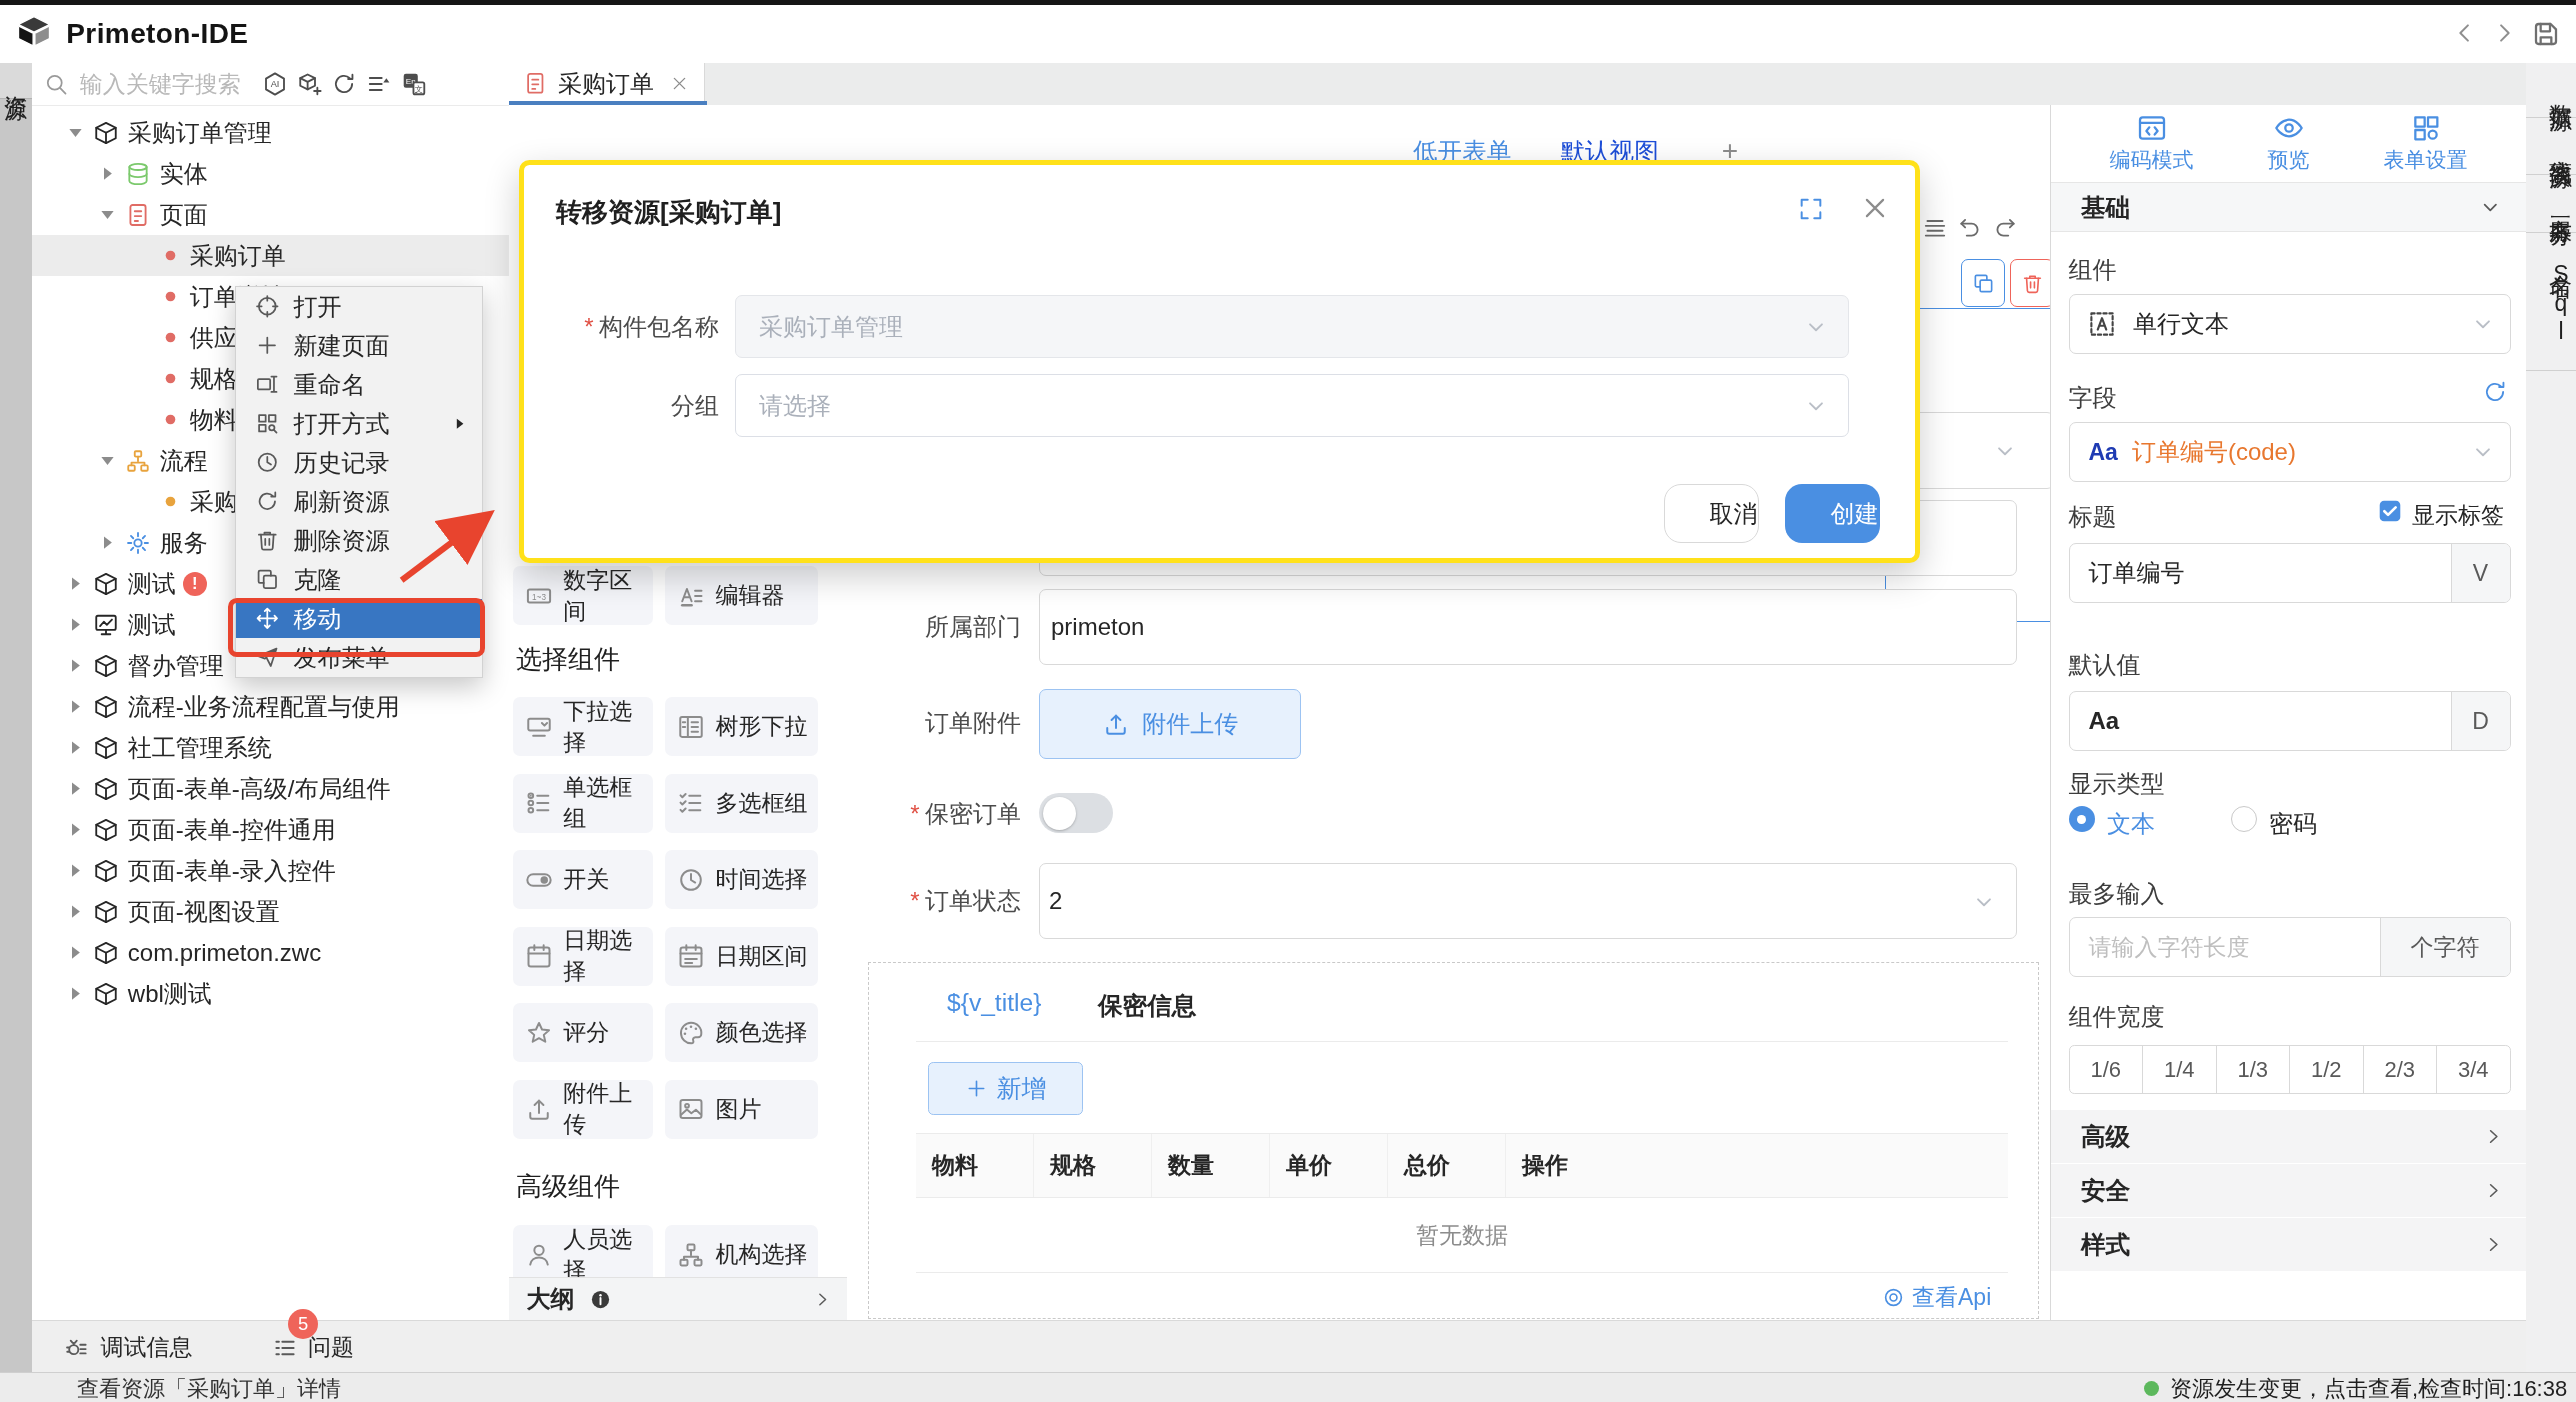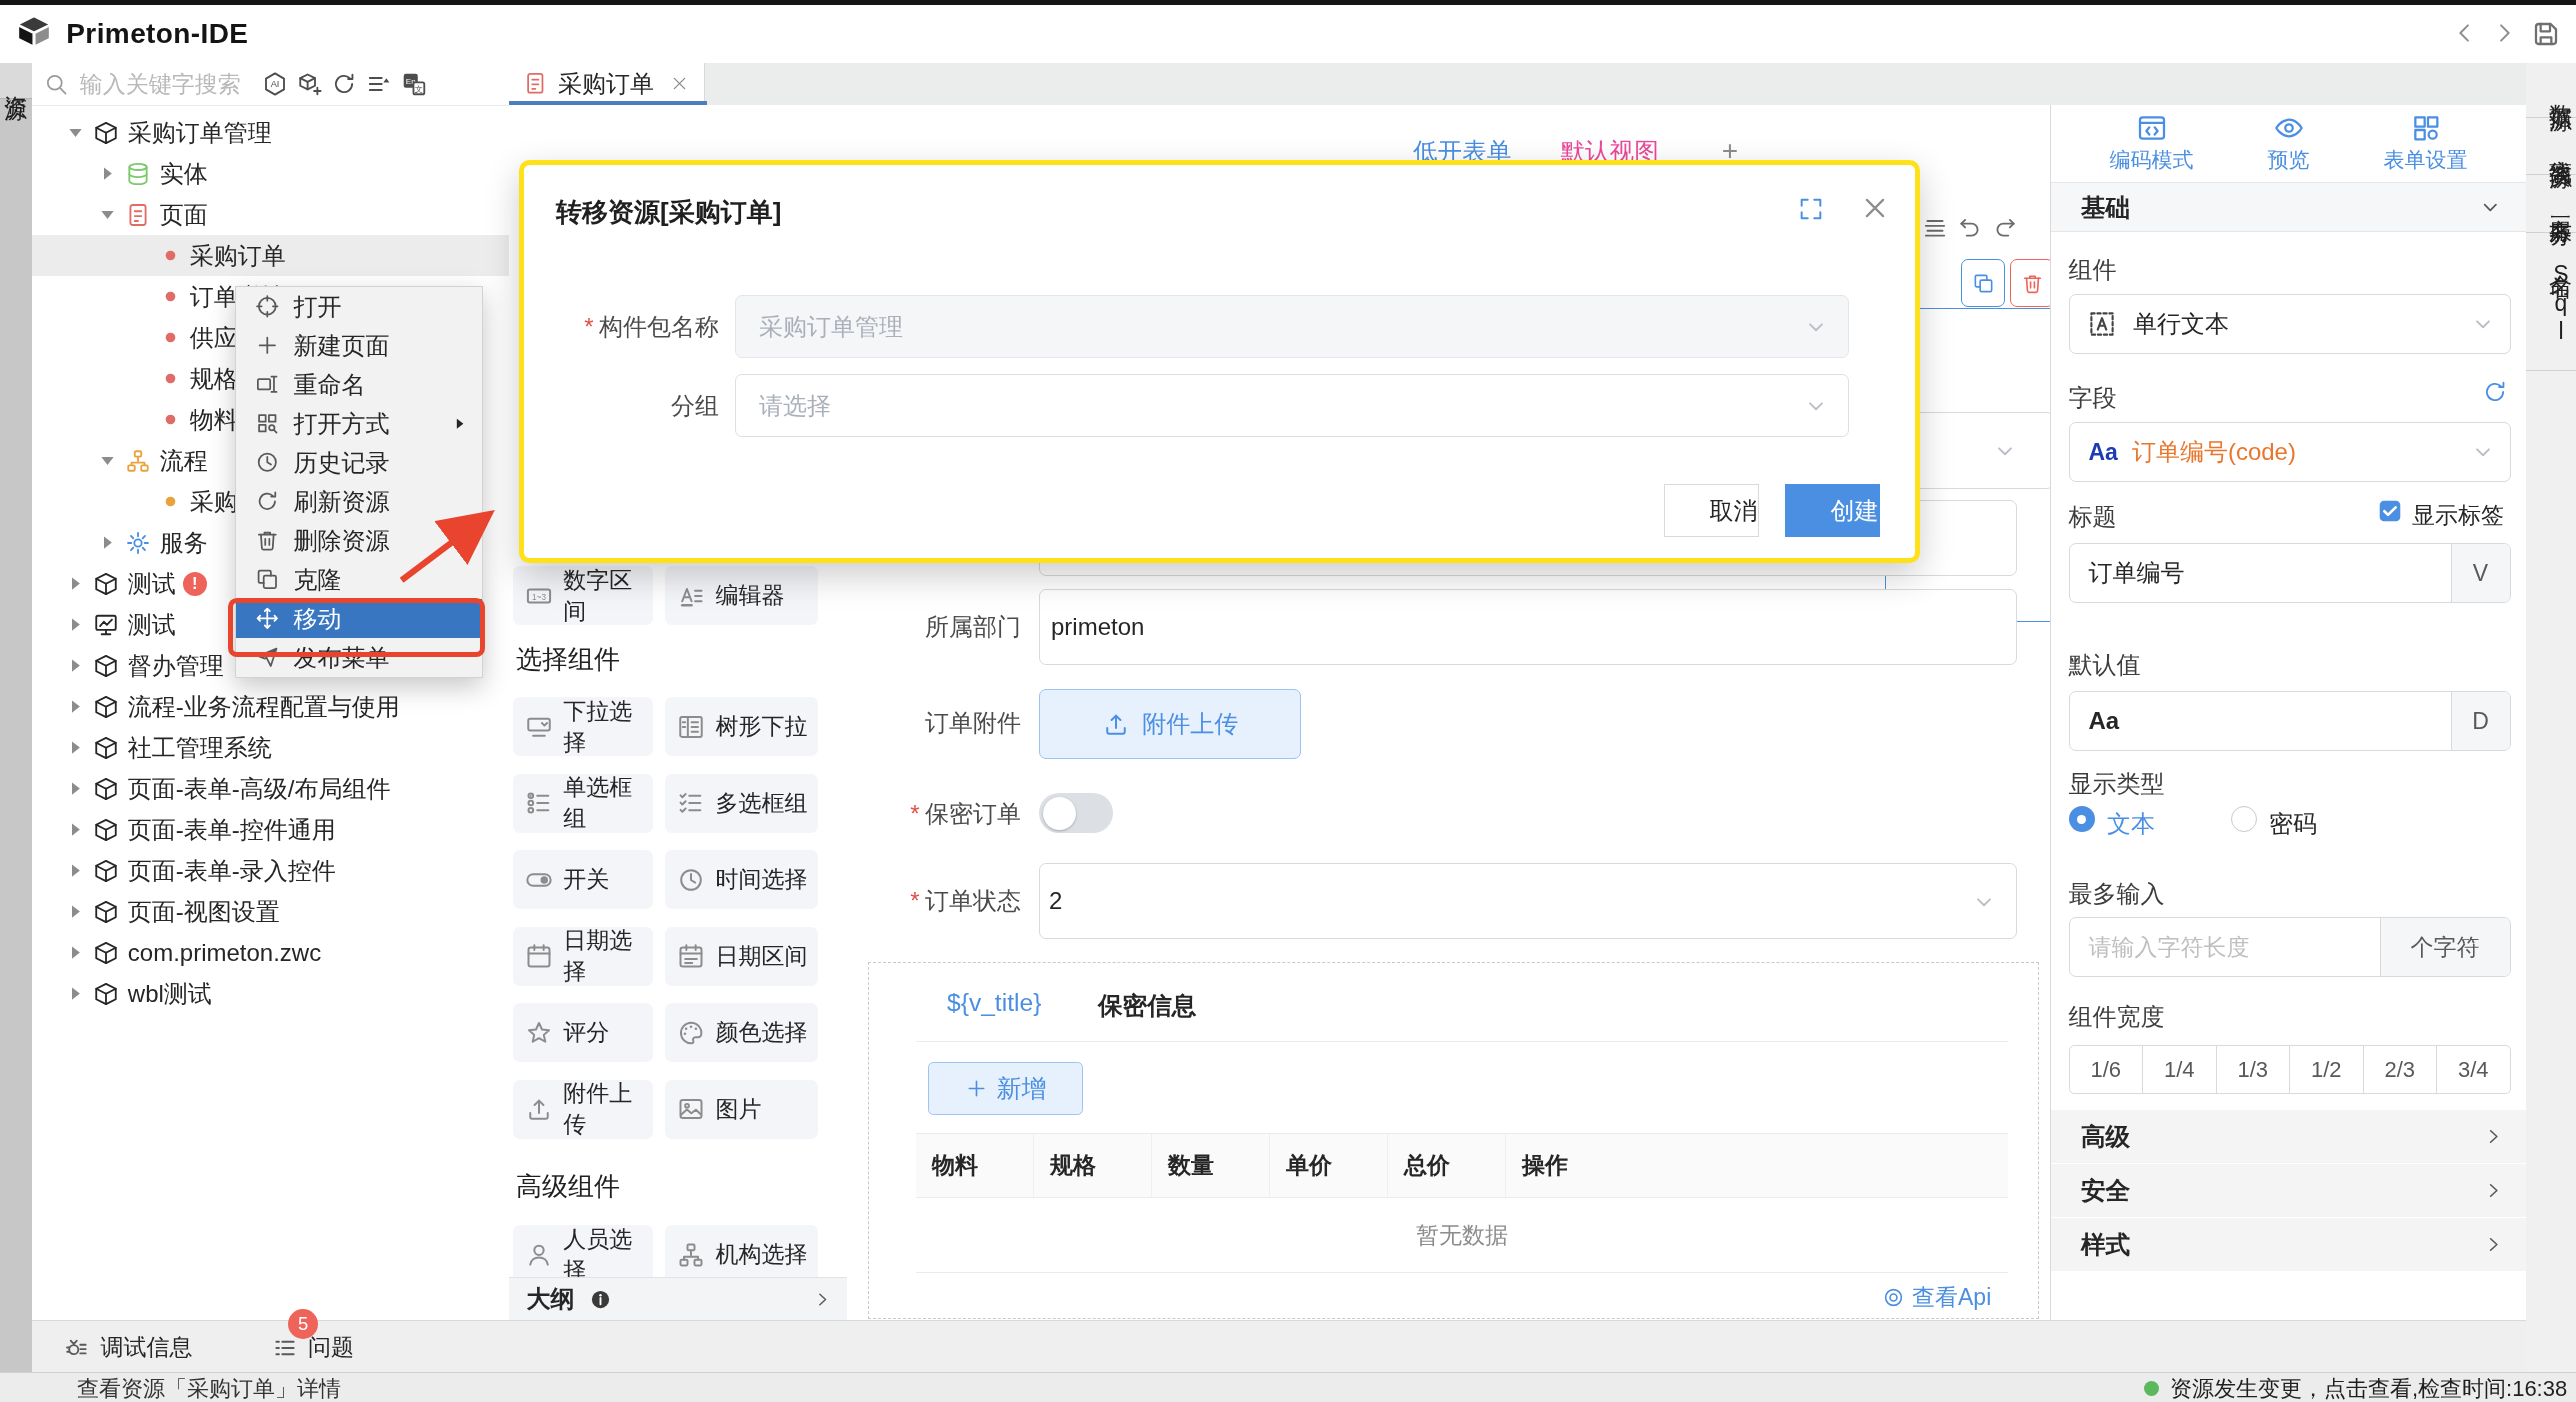--- a/index.html
+++ b/index.html
@@ -67,21 +67,21 @@
   .pal-item .lbl{font-size:23px;color:#262626;}
   .pal-sec{position:absolute;left:7px;font-size:26px;color:#1f1f1f;font-weight:500;}
   #outlinebar{position:absolute;left:0;top:1172px;width:338px;height:42px;background:#f3f4f5;border-top:0.9px solid #e2e2e2;display:flex;align-items:center;}
   #outlinebar .lbl{font-size:24px;font-weight:600;margin-left:17.5px;}
   #outlinebar .info{width:23px;height:23px;color:#3a3a3a;margin-left:14px;}
   #outlinebar .chev{width:21px;height:21px;color:#595959;margin-left:auto;margin-right:14px;}
   
   #canvas{position:absolute;left:847px;top:105px;width:1203px;height:1214px;background:#fff;overflow:hidden;}
   #viewtabs{position:absolute;left:566px;top:30px;display:flex;align-items:flex-start;font-size:24.6px;}
   #viewtabs .vt-form{color:#4a8fe2;}
-  #viewtabs .vt-view{color:#ec4899;margin-left:49px;}
+  #viewtabs .vt-view{color:#1d4ed8;margin-left:49px;}
   #viewtabs .vt-add{color:#8c8c8c;margin-left:63px;font-size:28px;}
   .f-label{position:absolute;width:174px;text-align:right;font-size:24px;color:#4b4b4b;}
   .req::before{content:"*";color:#e04f43;margin-right:5.3px;font-size:24px;}
   .f-input{position:absolute;left:192px;width:978px;height:76px;border:0.9px solid #d9d9d9;border-radius:7px;box-sizing:border-box;font-size:24px;color:#262626;padding-left:9px;outline:none;background:#fff;font-family:inherit;display:flex;align-items:center;}
   .f-input input{border:0;outline:none;font-size:24px;width:95%;font-family:inherit;color:#262626;background:transparent;}
   .f-input input::placeholder{color:#bfbfbf;}
   .sel-chev{width:26px;height:26px;color:#b9bec6;position:absolute;right:19px;top:24.6px;}
   #attach-btn{position:absolute;left:192px;top:584px;width:260px;height:68px;background:#e7f1fd;border:0.9px solid #9cc3f2;border-radius:7px;display:flex;align-items:center;justify-content:center;color:#4a8fe2;font-size:24px;}
   #attach-btn .i{width:28px;height:28px;margin-right:12.3px;}
   #secret-toggle{position:absolute;left:192px;top:688px;width:74px;height:40px;border-radius:20px;background:#dcdfe3;}
@@ -115,21 +115,21 @@
   #dlg-full{position:absolute;left:1273px;top:30px;width:28px;height:28px;color:#4a8fe2;}
   #dlg-close{position:absolute;left:1336px;top:28px;width:30px;height:30px;color:#8c8c8c;}
   #dlg-fields{position:absolute;left:0;top:130px;width:1401px;display:flex;flex-direction:column;gap:16px;}
   .dlg-row{display:flex;align-items:center;height:63px;}
   .dlg-label{width:195px;text-align:right;font-size:24px;color:#4b4b4b;flex:none;}
   .dlg-select{position:relative;margin-left:16px;width:1114px;height:63px;border:0.9px solid #dcdfe6;border-radius:7px;box-sizing:border-box;display:flex;align-items:center;background:#fff;}
   .dlg-select.disabled{background:#f5f6f8;border-color:#e4e6ea;}
   .dlg-select-text{font-size:24px;color:#aab0ba;margin-left:23px;}
   .dlg-select .sel-chev{top:17.5px;}
   #dlg-btns{position:absolute;right:35px;top:319px;display:flex;gap:26px;}
-  .dlg-btn{width:95px;height:53px;border-radius:0;font-size:24px;display:flex;align-items:center;justify-content:center;box-sizing:border-box;padding-left:44px;}
+  .dlg-btn{width:95px;height:59px;border-radius:17px;font-size:24px;display:flex;align-items:center;justify-content:center;box-sizing:border-box;padding-left:44px;}
   #dlg-cancel{border:0.9px solid #d9d9d9;background:#fff;color:#262626;}
   #dlg-ok{background:#4a8fe2;color:#fff;}
   
   #inspector{position:absolute;left:2050px;top:105px;width:475px;height:1267px;background:#fff;border-left:0.9px solid #d9d9d9;}
   #insp-toolbar{position:absolute;left:0;top:0;width:475px;height:77px;border-bottom:0.9px solid #e6e6e6;display:flex;justify-content:center;gap:74px;}
   .itool{display:flex;flex-direction:column;align-items:center;color:#4a8fe2;margin-top:7px;}
   .itool .i{width:32px;height:32px;}
   .itool .lbl{font-size:21px;margin-top:1.8px;}
   #insp-header{position:absolute;left:0;top:78px;width:475px;height:48px;background:#f6f7f8;border-bottom:0.9px solid #e6e6e6;display:flex;align-items:center;}
   #insp-header .lbl{font-size:24.6px;font-weight:600;margin-left:30px;}

